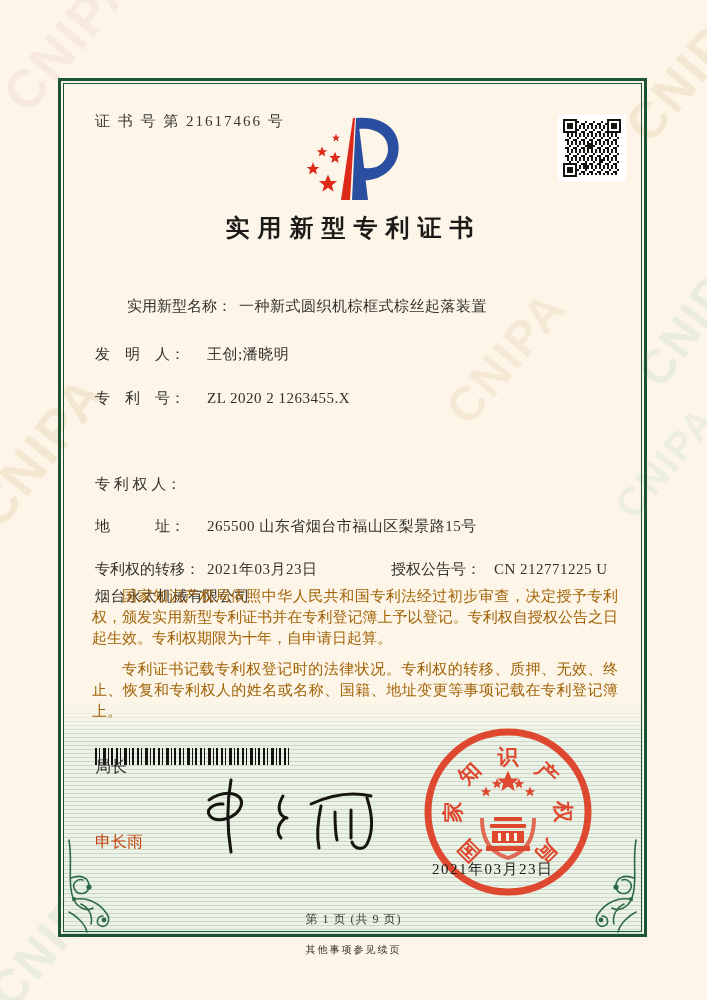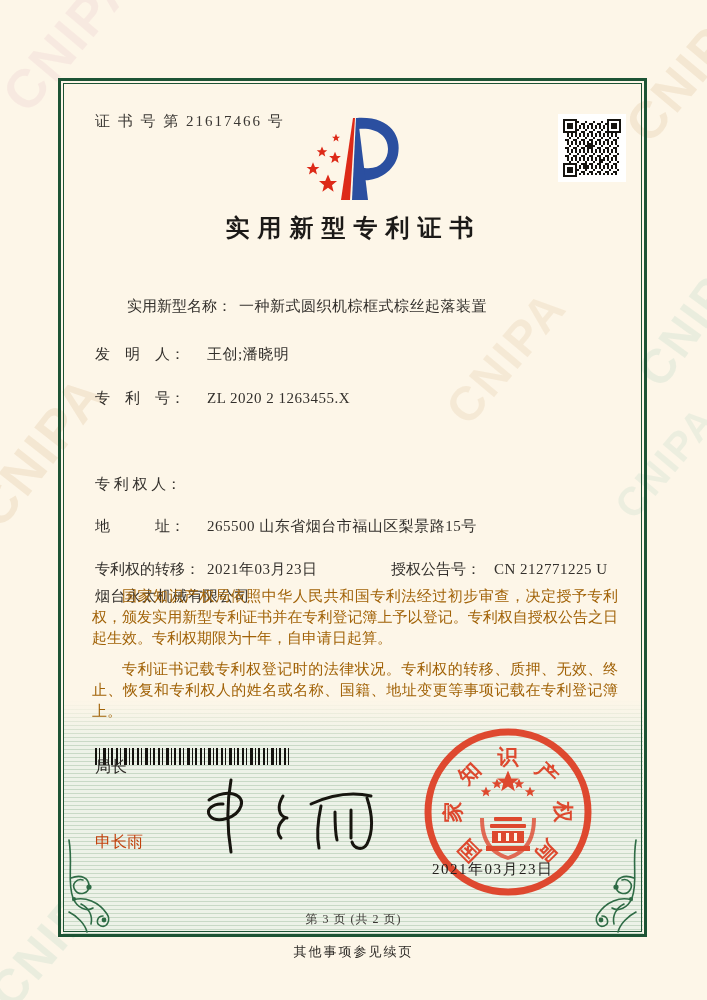--- a/index.html
+++ b/index.html
@@ -60,21 +60,21 @@
       #15130f 4px 5px,transparent 5px 8px,
       #15130f 8px 11px,transparent 11px 13px,
       #15130f 13px 14px,transparent 14px 16px,
       #15130f 16px 18px,transparent 18px 21px);}
   .director-title{position:absolute;left:95px;top:757px;font-size:16px;color:#2c2a26;z-index:1;}
   .director-name{position:absolute;left:95px;top:832px;font-size:16px;color:#c2410c;z-index:1;}
   .signature{position:absolute;left:193px;top:772px;z-index:2;}
   .seal{position:absolute;left:418px;top:722px;z-index:2;}
   .seal-date{position:absolute;left:432px;top:860px;font-size:15px;letter-spacing:1.5px;color:#23211e;z-index:3;}
   .page-info{position:absolute;left:0;top:911px;width:100%;text-align:center;font-size:12px;color:#3a3733;z-index:1;letter-spacing:1px;}
-  .footer-note{position:absolute;left:0;top:943px;width:100%;text-align:center;font-size:13px;color:#2f2c28;letter-spacing:2px;}
+  .footer-note{position:absolute;left:0;top:943px;width:100%;text-align:center;font-size:10px;color:#2f2c28;letter-spacing:2px;}
 </style>
 </head>
 <body>
 
 <div class="page">
 
   <div class="wm wm1">CNIPA</div>
   <div class="wm tan wm2">CNIPA</div>
   <div class="wm tan wm3">CNIPA</div>
   <div class="wm green wm4">CNIPA</div>
@@ -245,17 +245,17 @@
     </g>
     <g fill="#fdf6e8">
       <rect x="80" y="111" width="3" height="8"></rect>
         <rect x="88" y="111" width="3" height="8"></rect>
         <rect x="96" y="111" width="3" height="8"></rect>
     </g>
   </svg>
 
   <div class="seal-date">2021年03月23日</div>
 
-  <div class="page-info">第 3 页 (共 2 页)</div>
+  <div class="page-info">第 1 页 (共 9 页)</div>
 
   <div class="footer-note">其他事项参见续页</div>
 
 </div>
 
 </body></html>

